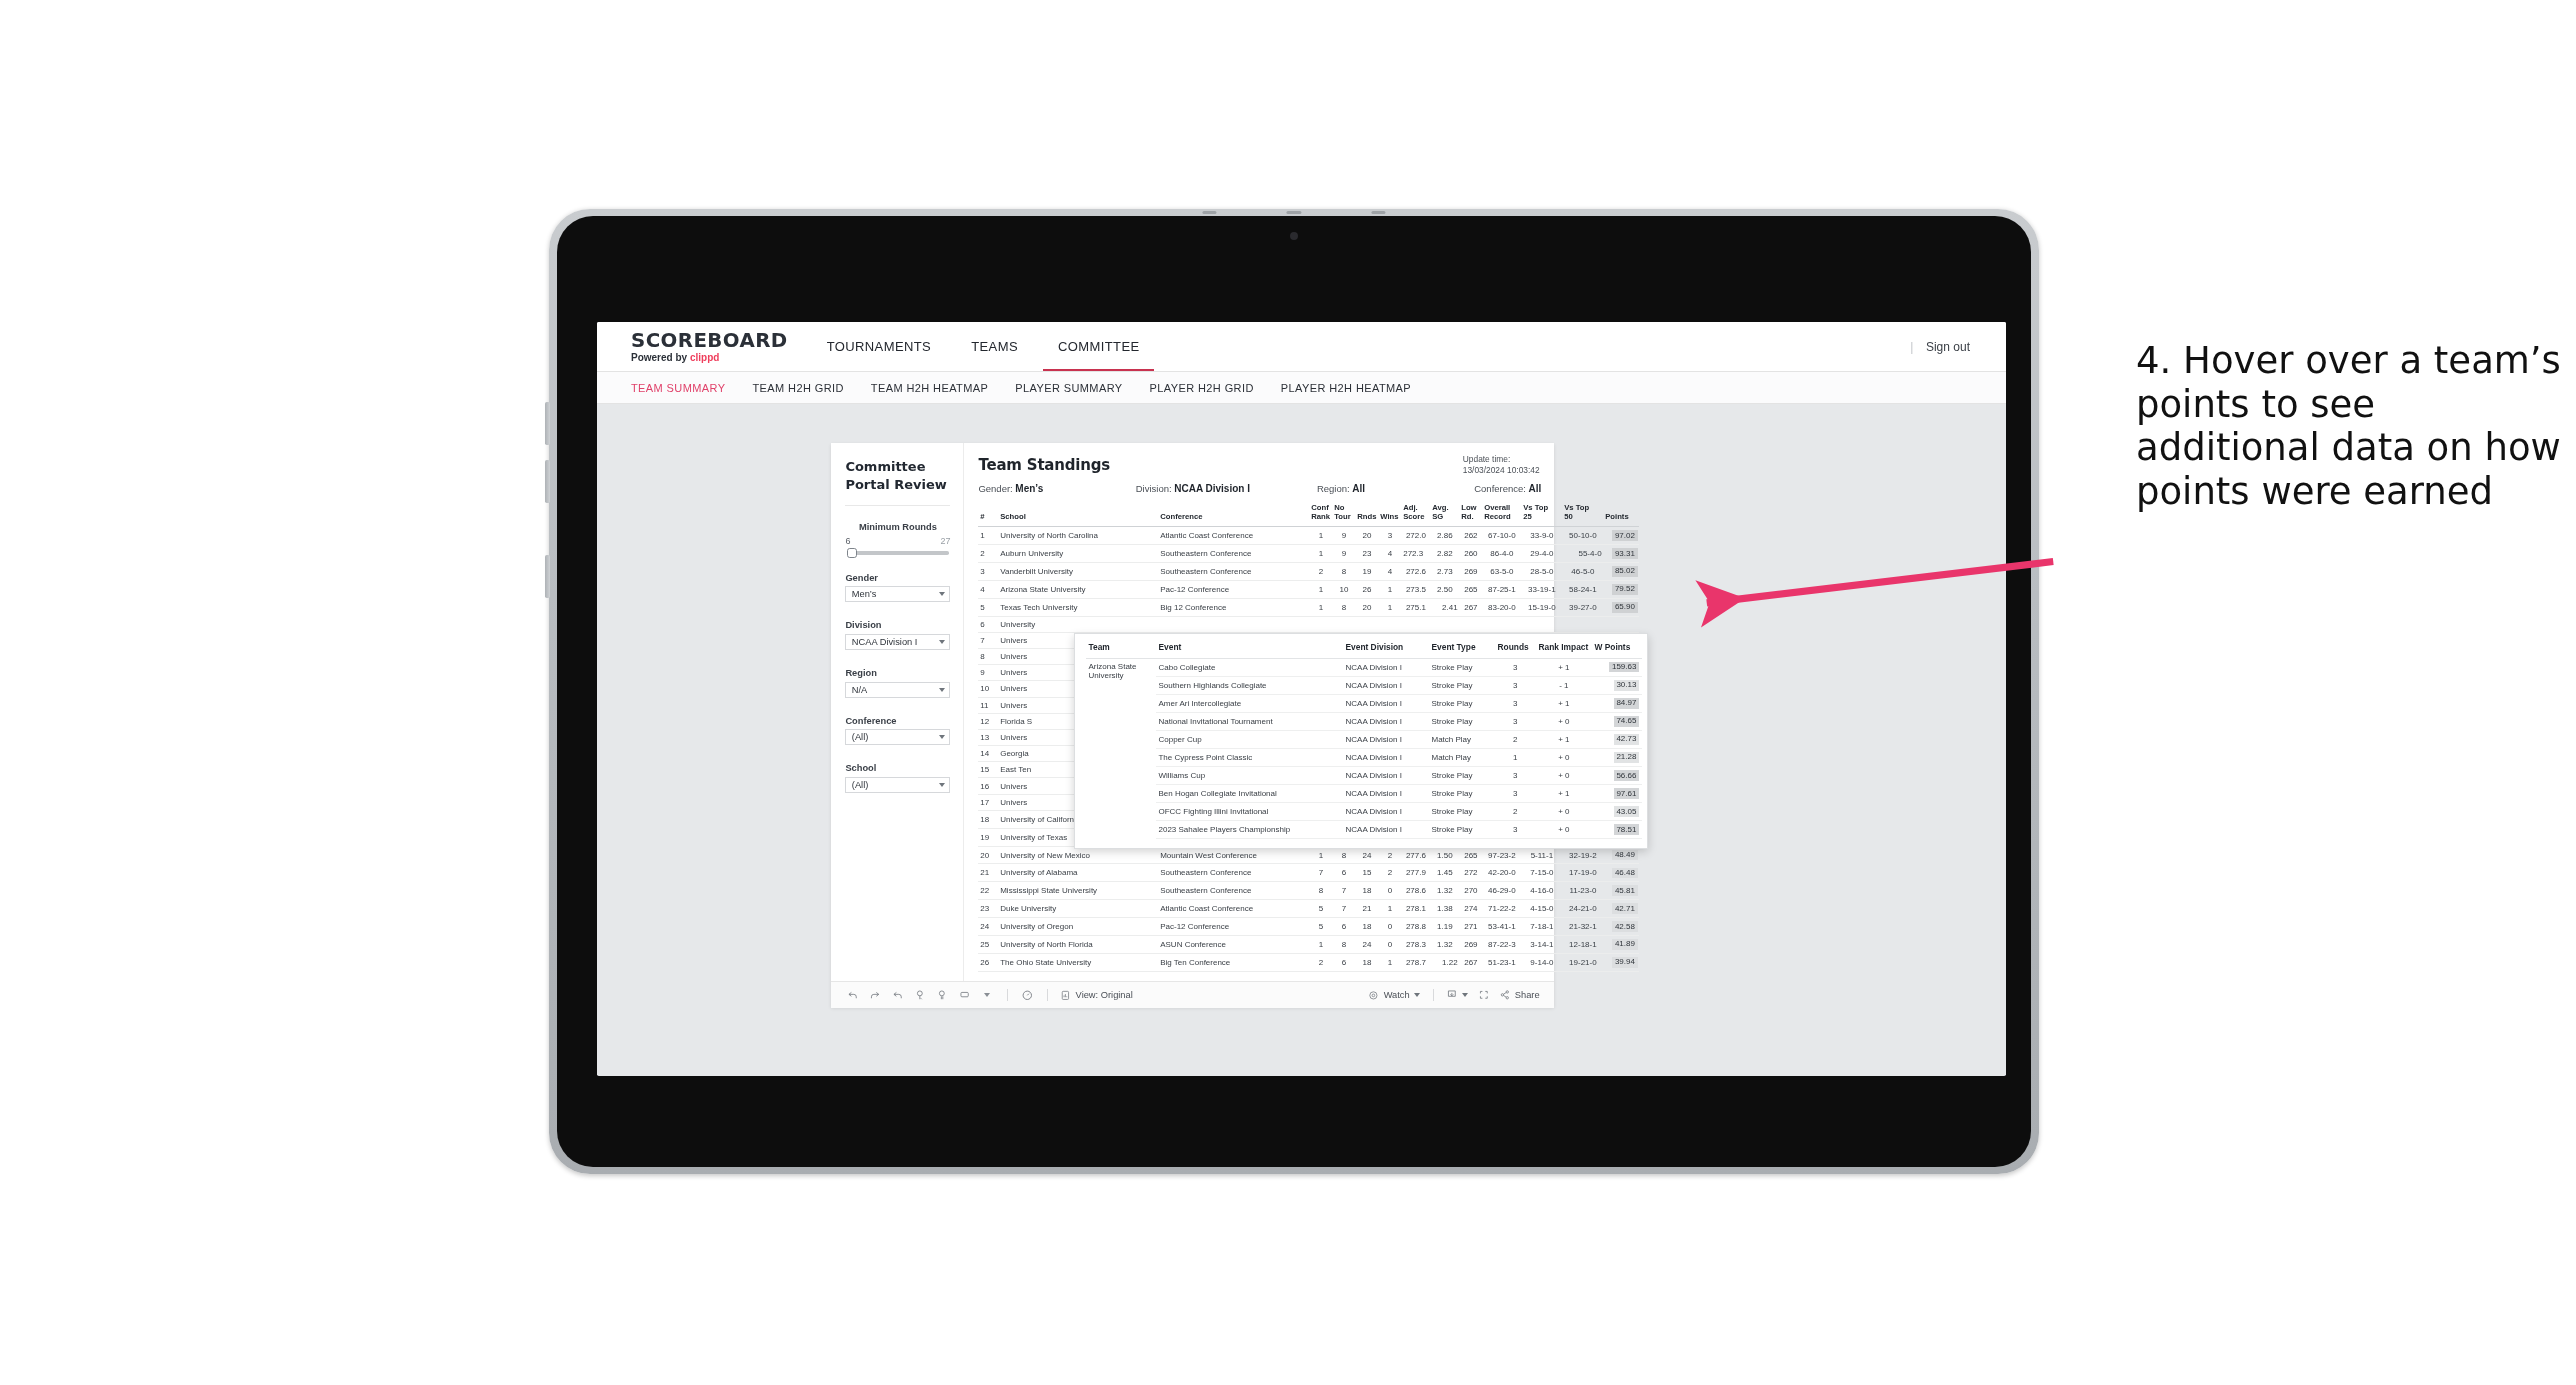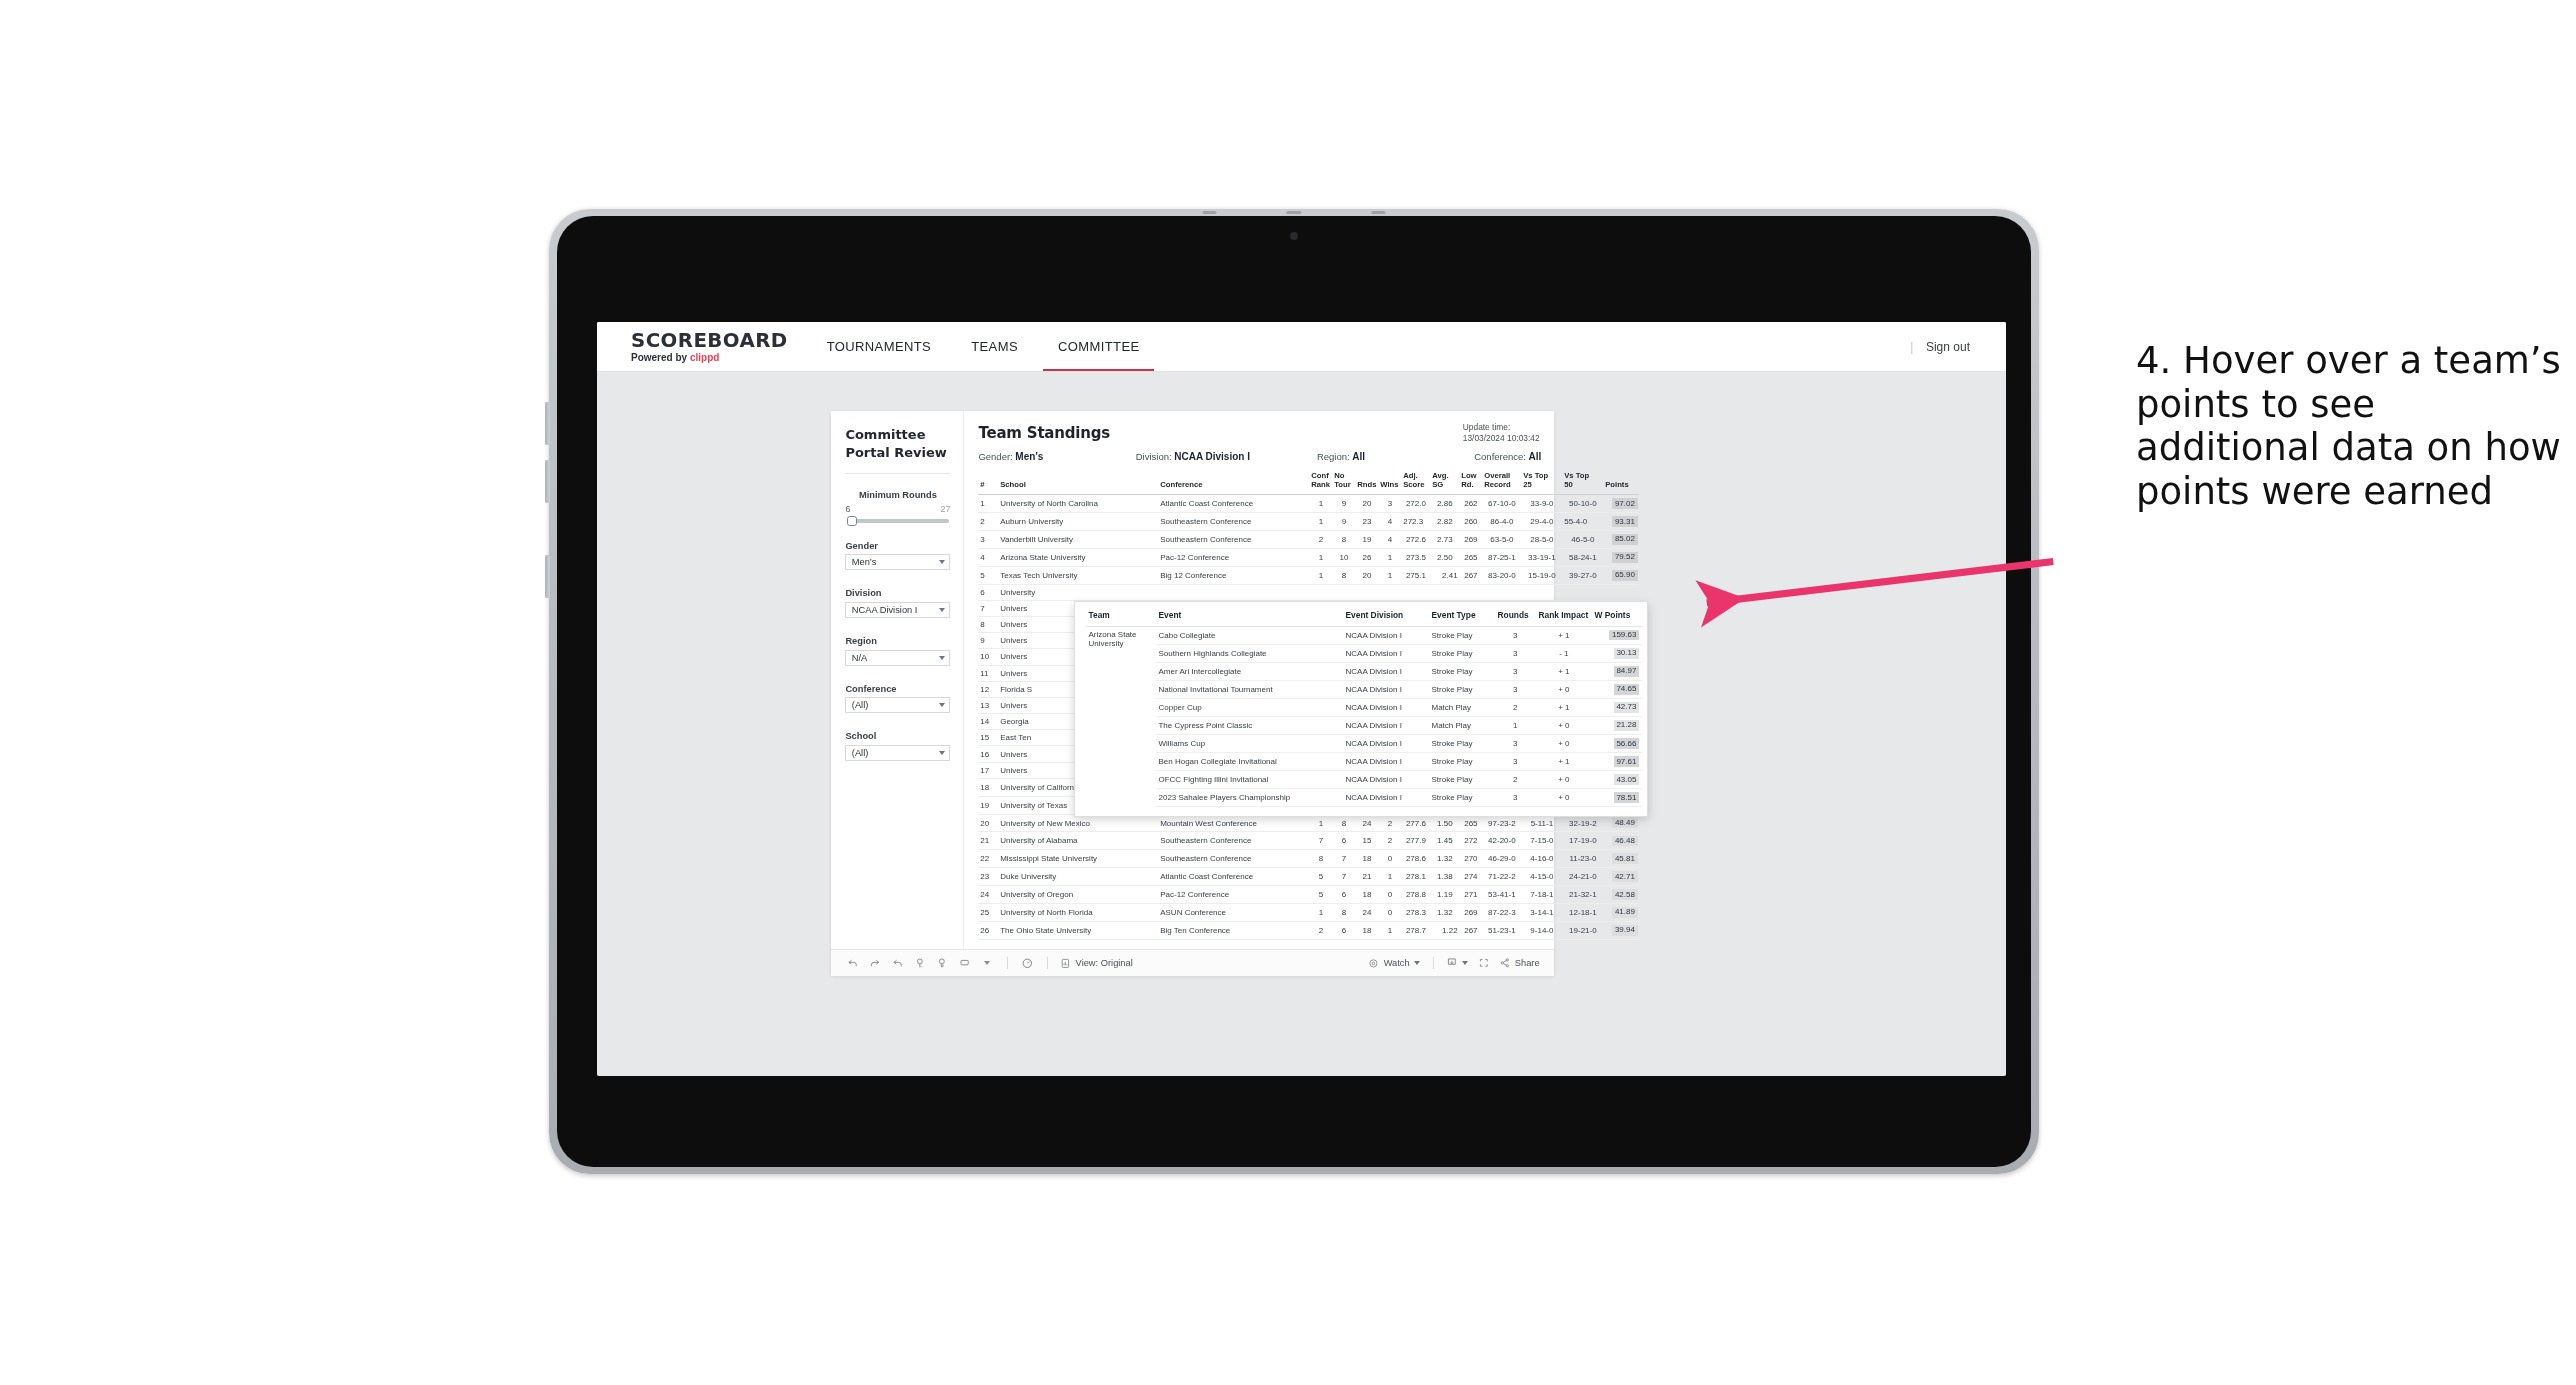--- a/index.html
+++ b/index.html
@@ -255,20 +255,28 @@
             <div class="nav-item active">
                 <span>COMMITTEE</span>
               </div>
           </div>
           <div class="signout-wrap">
             <span class="signout-sep">|</span>
             <span class="signout">Sign out</span>
           </div>
         </div>
 
+        <div class="subnav">
+          <div class="subtab active">TEAM SUMMARY</div>
+          <div class="subtab">TEAM H2H GRID</div>
+          <div class="subtab">TEAM H2H HEATMAP</div>
+          <div class="subtab">PLAYER SUMMARY</div>
+          <div class="subtab">PLAYER H2H GRID</div>
+          <div class="subtab">PLAYER H2H HEATMAP</div>
+        </div>
 
         <div class="content">
           <div class="viz">
             <div class="viz-body">
 
               <div class="filters">
                 <div class="f-title-group">
                   <h2>Committee Portal Review</h2>
                   <hr>
                 </div>
@@ -401,21 +409,21 @@
                         <td class="c-conf">Southeastern Conference</td>
                         <td class="c-small" style="text-align: center;">1</td>
                         <td class="c-small" style="text-align: center;">9</td>
                         <td class="c-small" style="text-align: center;">23</td>
                         <td class="c-small" style="text-align: center;">4</td>
                         <td class="c-mid" style="text-align: left;">272.3</td>
                         <td class="c-mid" style="text-align: center;">2.82</td>
                         <td class="c-small" style="text-align: center;">260</td>
                         <td class="c-rec" style="text-align: center;">86-4-0</td>
                         <td class="c-top" style="text-align: center;">29-4-0</td>
-                        <td class="c-top" style="text-align: left;">55-4-0</td>
+                        <td class="c-top" style="text-align: right;">55-4-0</td>
                         <td class="c-points"><span class="pt">93.31</span></td>
                       </tr>
                       <tr>
                         <td class="c-num">3</td>
                         <td class="c-school">Vanderbilt University</td>
                         <td class="c-conf">Southeastern Conference</td>
                         <td class="c-small" style="text-align: center;">2</td>
                         <td class="c-small" style="text-align: center;">8</td>
                         <td class="c-small" style="text-align: center;">19</td>
                         <td class="c-small" style="text-align: center;">4</td>

